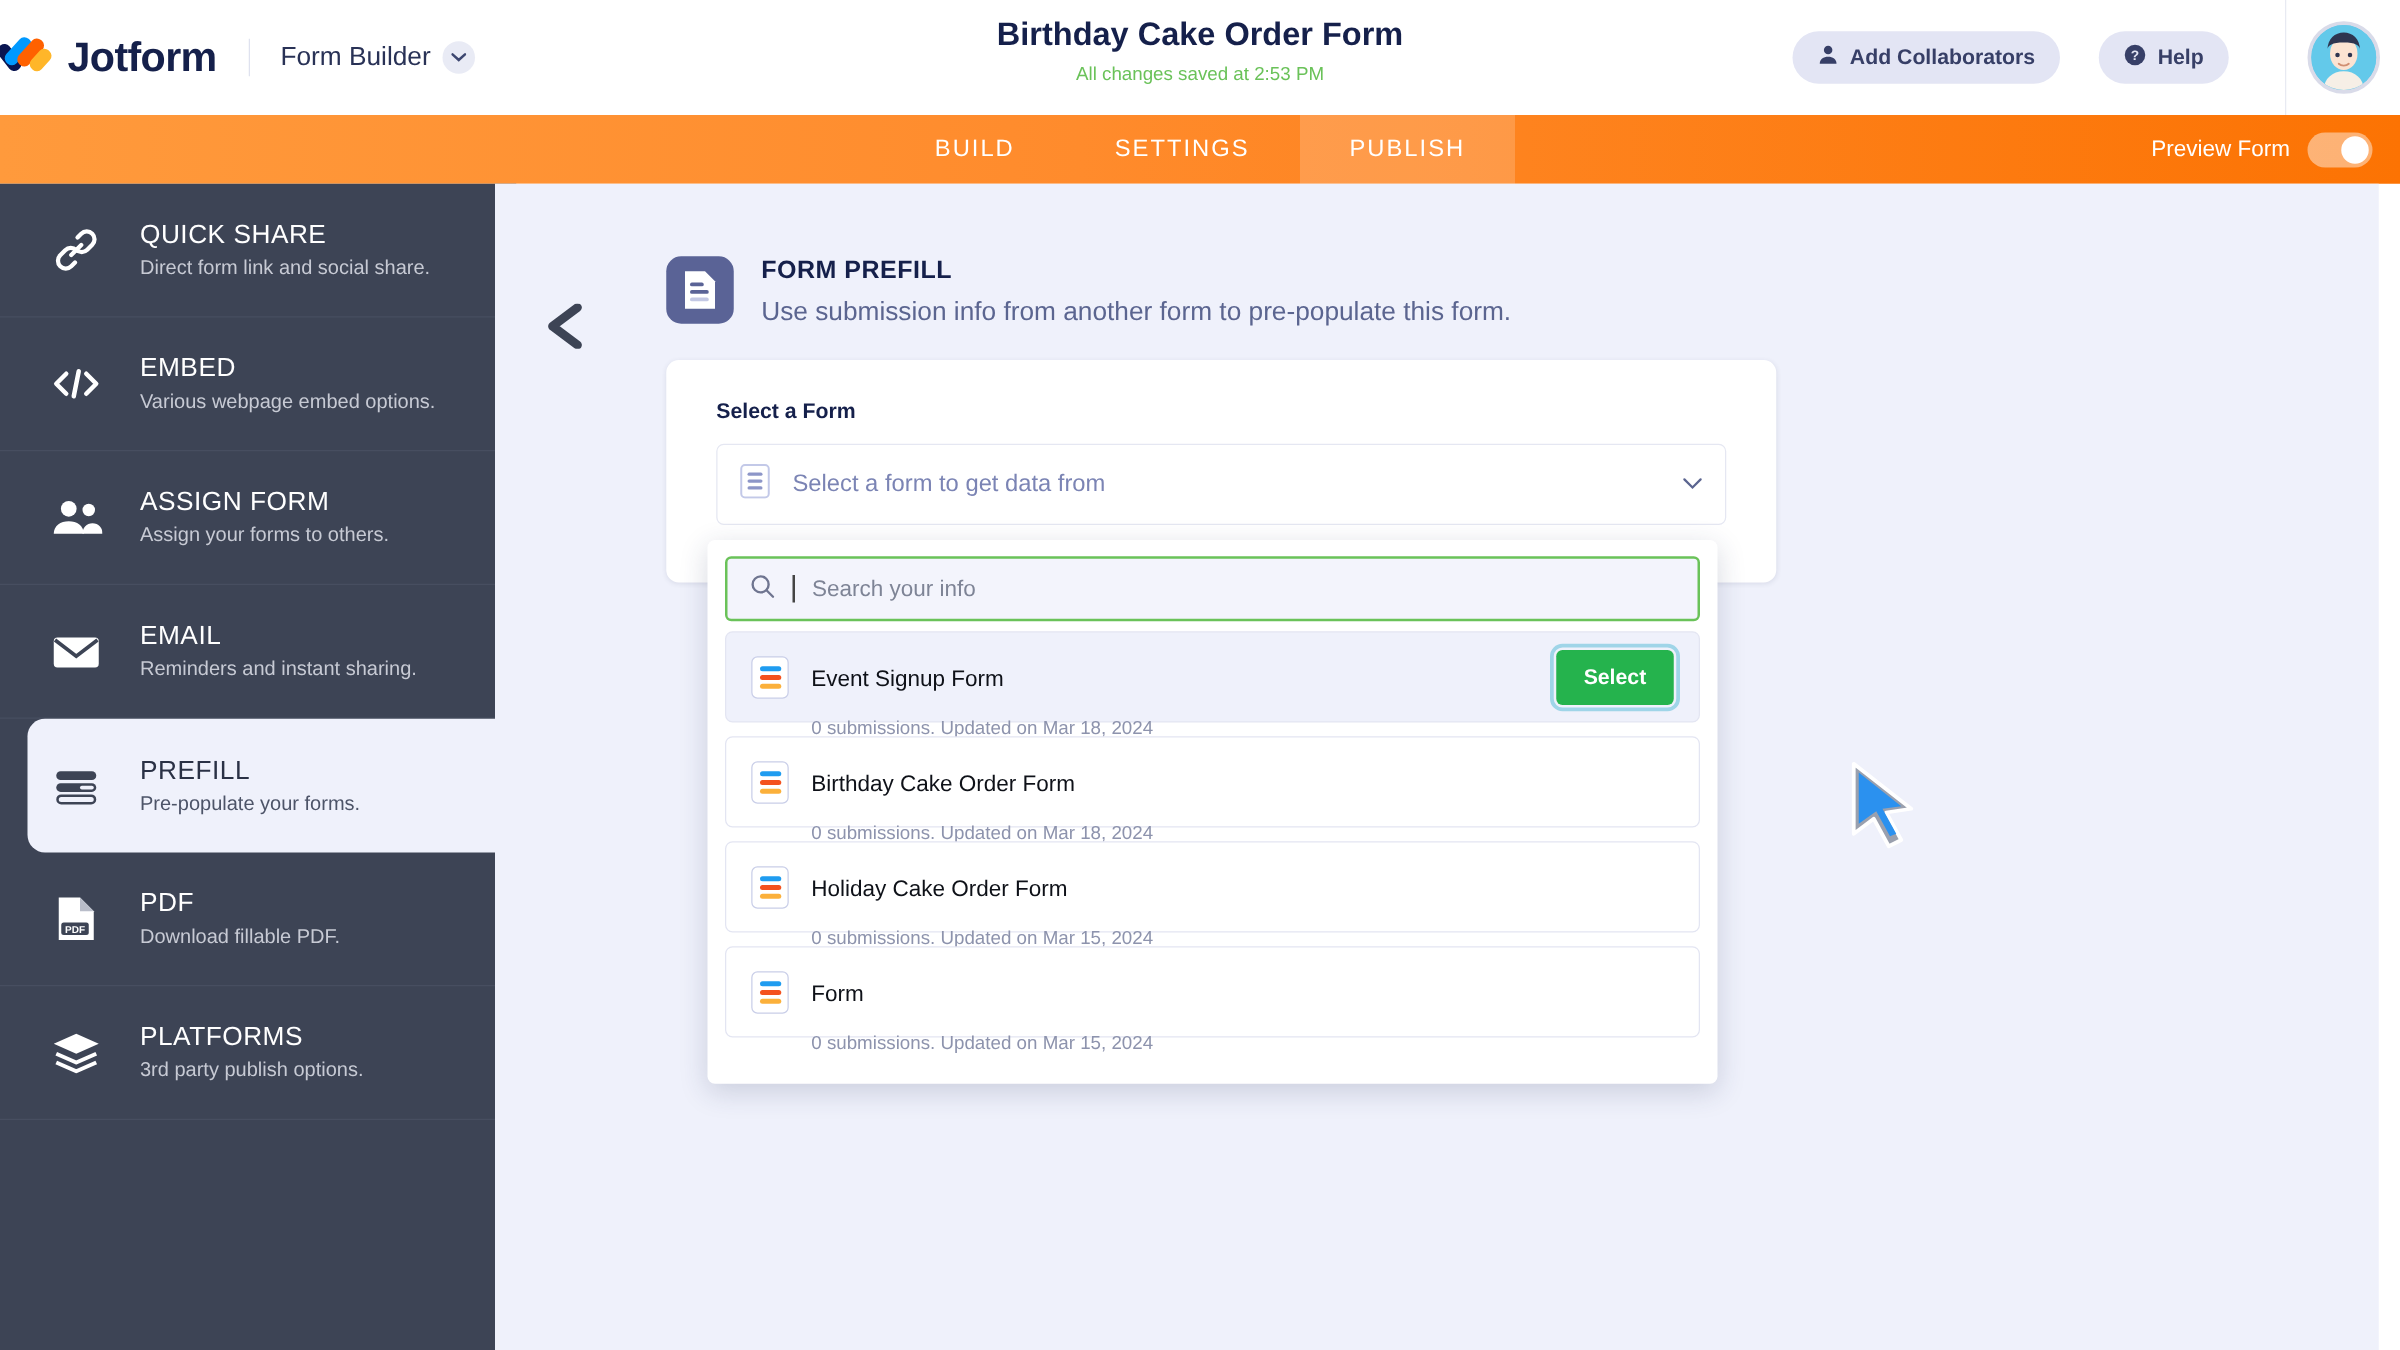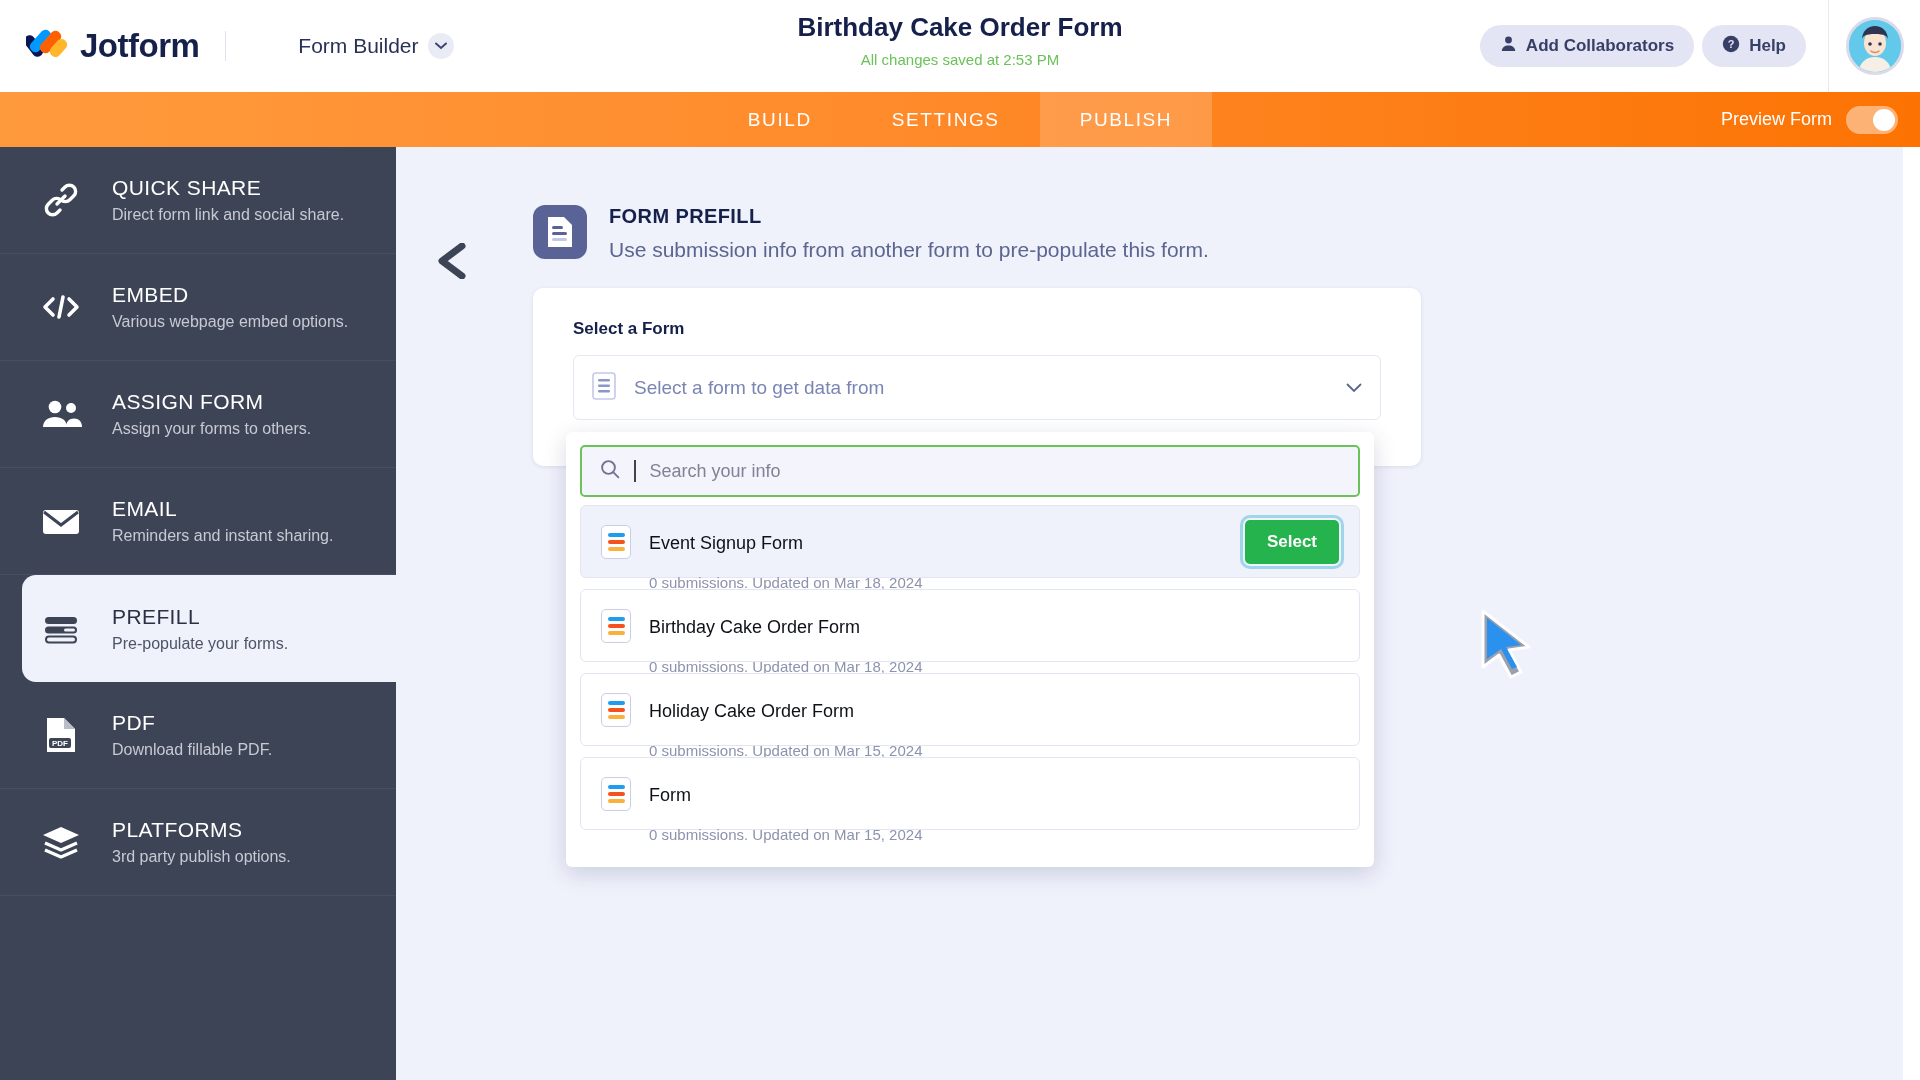--- a/index.html
+++ b/index.html
@@ -8,39 +8,39 @@
     font-family: "Liberation Sans", sans-serif;
     background: #fff; overflow: hidden;
   }
   .app { position: relative; width: 1920px; height: 1080px; }
 
   
   .header {
     position: absolute; top: 0; left: 0; width: 1920px; height: 92px;
     background: #fff; display: flex; align-items: center;
   }
-  .logo-wrap { display: flex; align-items: center; padding-left: 26px; }
+  .logo-wrap { display: flex; align-items: center; }
   .logo-mark { width: 44px; height: 40px; position: relative; margin-right: 10px; }
   .logo-text { font-size: 33px; font-weight: bold; color: #15204b; letter-spacing: -0.5px; }
   .hdr-divider { width: 1px; height: 30px; background: #dfe2ef; margin: 0 24px 0 26px; }
-  .form-builder { display: flex; align-items: center; gap: 9px; cursor: pointer; margin-left: 48px; }
+  .form-builder { display: flex; align-items: center; gap: 9px; cursor: pointer; }
   .form-builder-label { font-size: 21px; color: #293256; font-weight: 500; }
   .chev-circle {
     width: 26px; height: 26px; border-radius: 50%; background: #e9ebf5;
     display: flex; align-items: center; justify-content: center;
   }
   .center-title-wrap {
     position: absolute; left: 0; right: 0; top: 12px; text-align: center;
     pointer-events: none;
   }
   .doc-title { font-size: 26px; font-weight: bold; color: #15204b; }
   .saved-note { font-size: 15px; color: #6ac259; margin-top: 8px; font-weight: 500; }
   .hdr-right {
     position: absolute; right: 0; top: 0; height: 92px;
-    display: flex; align-items: center; gap: 8px; padding-right: 0;
+    display: flex; align-items: center; gap: 31px; padding-right: 0;
   }
   .pill-btn {
     display: flex; align-items: center; gap: 9px;
     background: #e3e5f4; color: #373f67; border: none; border-radius: 22px;
     height: 42px; padding: 0 20px; font-size: 17px; font-weight: bold;
     font-family: "Liberation Sans", sans-serif; cursor: pointer;
   }
   .avatar-frame {
     width: 92px; height: 92px; border-left: 1px solid #e8eaf2;
     display: flex; align-items: center; justify-content: center; margin-left: 14px;

